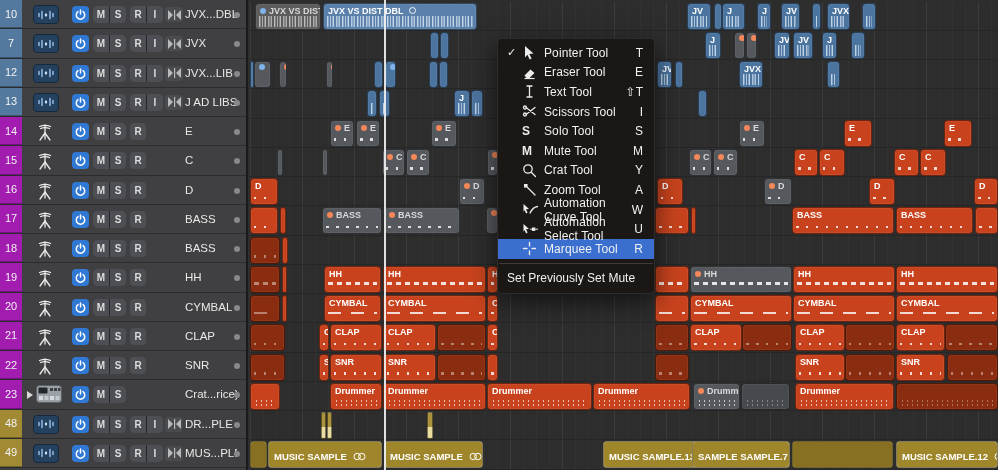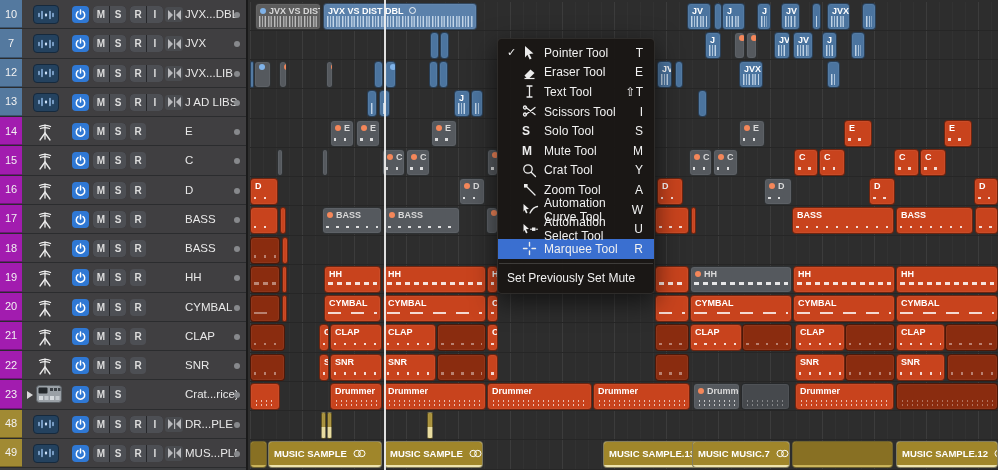--- a/index.html
+++ b/index.html
@@ -37,21 +37,21 @@
   .clip.g  { background:#55595e; }
   .clip.gd { background:#46494d; }
   .clip.b  { background:#4b749f; }
   .clip.ba { background:#5b81ab; }
   .clip.ga { background:#5d5d5d; }
   .clip.y  { background:#eee3ab; }
   .clip.yd { background:#c9b257; }
   .clip.ybar { background:linear-gradient(#a8913a 0 55%, #e8dc9e 55% 100%); border-radius:2px; }
   .clip-head { display:flex; align-items:center; gap:3px; padding:2px 4px 0 4px; font-size:9px; font-weight:bold; color:#fff; white-space:nowrap; }
   .clip.g .clip-head, .clip.ga .clip-head { color:#d9d9d9; }
-  .clip.y .clip-head, .clip.yd .clip-head { background:#a0862a; margin:0; padding:1px 5px; height:23px; font-size:9.5px; }
+  .clip.y .clip-head, .clip.yd .clip-head { background:#a0862a; margin:0; padding:1px 5px; height:29px; font-size:9.5px; }
   .clip.yd .clip-head { background:#887023; }
   .cdot { width:6px; height:6px; border-radius:50%; flex:0 0 auto; }
   .cdot.o { background:#f4875a; } .cdot.b { background:#7fb2e8; }
   .cloop { width:7px; height:7px; border:1px solid rgba(255,255,255,.9); border-radius:50%; flex:0 0 auto; margin-left:2px; }
   .cst { margin-left:3px; flex:0 0 auto; }
   .clip-pat { position:absolute; left:3px; right:3px; }
   .pat-wave { bottom:2px; height:11px;
     background-image: repeating-linear-gradient(90deg, rgba(225,238,250,.65) 0 1px, transparent 1px 3px),
                       repeating-linear-gradient(90deg, rgba(225,238,250,.35) 0 2px, transparent 2px 5px); }
   .clip.ga .pat-wave { background-image: repeating-linear-gradient(90deg, rgba(225,225,225,.6) 0 1px, transparent 1px 3px),
@@ -1266,21 +1266,21 @@
             <span class="cst">
               <svg width="13" height="9" viewBox="0 0 13 9" fill="none" xmlns="http://www.w3.org/2000/svg">
                 <circle cx="4.2" cy="4.5" r="3.2" stroke="#fff" stroke-width="1"></circle>
                 <circle cx="8.8" cy="4.5" r="3.2" stroke="#fff" stroke-width="1"></circle>
               </svg>
             </span>
           </div>
         </div>
         <div class="clip y" style="left: 442px; width: 98px;">
           <div class="clip-head">
-            <span>MUSIC MUSIC.7</span>
+            <span>SAMPLE SAMPLE.7</span>
             <span class="cst">
               <svg width="13" height="9" viewBox="0 0 13 9" fill="none" xmlns="http://www.w3.org/2000/svg">
                 <circle cx="4.2" cy="4.5" r="3.2" stroke="#fff" stroke-width="1"></circle>
                 <circle cx="8.8" cy="4.5" r="3.2" stroke="#fff" stroke-width="1"></circle>
               </svg>
             </span>
           </div>
         </div>
         <div class="clip yd" style="left: 542px; width: 101px;">
           <div class="clip-head"></div>

